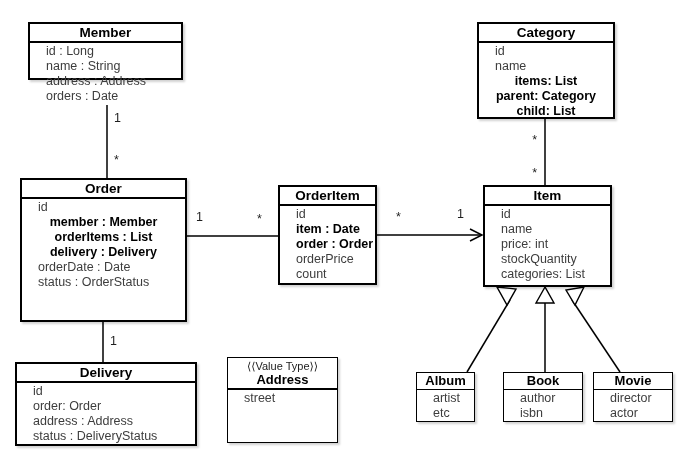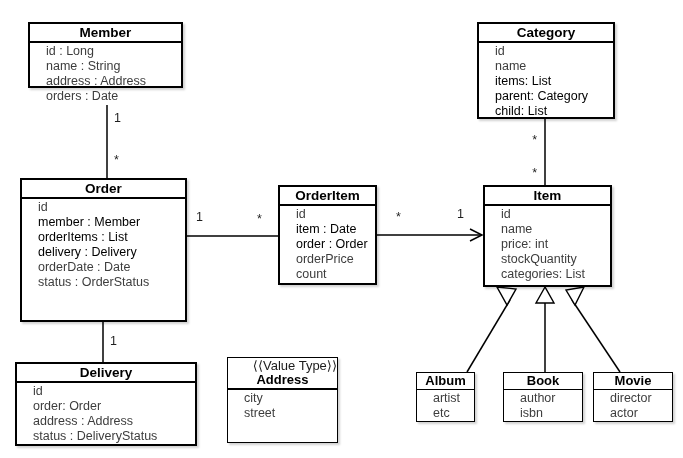--- a/index.html
+++ b/index.html
@@ -11,29 +11,29 @@
     position:absolute; background:#ffffff; border:2px solid #000;
     box-sizing:border-box; box-shadow:2px 2px 2px rgba(0,0,0,0.18);
   }
   .uml-class.small { border-width:1.5px; }
   .uml-title {
     text-align:center; font-weight:bold; font-size:13.5px; line-height:15px;
     color:#000; padding:1px 2px; border-bottom:2px solid #000; white-space:nowrap;
   }
   .uml-class.small .uml-title { font-size:13px; line-height:14px; border-bottom-width:1.5px; }
   .uml-stereotype {
-    text-align:right; font-size:13px; line-height:12px; color:#1c1c1c;
+    text-align:center; font-size:11px; line-height:12px; color:#1c1c1c;
     padding-top:2px; white-space:nowrap;
   }
   .uml-header2 { border-bottom:2px solid #000; }
   .uml-header2 .uml-title { border-bottom:none; }
   .uml-attrs { padding:1px 16px; font-size:12.5px; line-height:15px; color:#3d3d3d; }
   .uml-class.small .uml-attrs { line-height:15px; }
   .attr { white-space:nowrap; }
-  .attr.bold { font-weight:normal; color:#000; }
+  .attr.bold { font-weight:bold; color:#000;text-align:center; }
   svg.wires { position:absolute; left:0; top:0; pointer-events:none; }
   svg.wires line, svg.wires polyline { stroke:#000; stroke-width:1.5; fill:none; }
   svg.wires polygon { stroke:#000; stroke-width:1.4; fill:#ffffff; }
   svg.wires text { font-family:"Liberation Sans", sans-serif; font-size:12.5px; fill:#1f1f1f; }
 </style>
 </head>
 <body>
 
 <div class="canvas">
 
@@ -63,21 +63,21 @@
     <line x1="467" y1="372" x2="510" y2="300"></line>
     <polygon points="497,287 516,289 507,305"></polygon>
 
     <line x1="545" y1="372" x2="545" y2="303"></line>
     <polygon points="545,287 536,303 554,303"></polygon>
 
     <line x1="620" y1="372" x2="572" y2="300"></line>
     <polygon points="584,287 566,290 575,305"></polygon>
   </svg>
 
-  <div class="uml-class" style="left:28px;top:22px;width:155px;height:66px">
+  <div class="uml-class" style="left:28px;top:22px;width:155px;height:58px">
     <div class="uml-title">Member</div>
     <div class="uml-attrs">
       <div class="attr">id : Long</div>
       <div class="attr">name : String</div>
       <div class="attr">address : Address</div>
       <div class="attr">orders : Date</div>
     </div>
   </div>
 
   <div class="uml-class" style="left:477px;top:22px;width:138px;height:97px">
@@ -134,21 +134,20 @@
       <div class="attr">status : DeliveryStatus</div>
     </div>
   </div>
 
   <div class="uml-class small" style="left:227px;top:357px;width:111px;height:86px">
     <div class="uml-header2">
       <div class="uml-stereotype">⟨⟨Value Type⟩⟩</div>
       <div class="uml-title">Address</div>
     </div>
     <div class="uml-attrs">
-      <div class="attr">city</div>
       <div class="attr">street</div>
     </div>
   </div>
 
   <div class="uml-class small" style="left:416px;top:372px;width:59px;height:50px">
     <div class="uml-title">Album</div>
     <div class="uml-attrs">
       <div class="attr">artist</div>
       <div class="attr">etc</div>
     </div>

